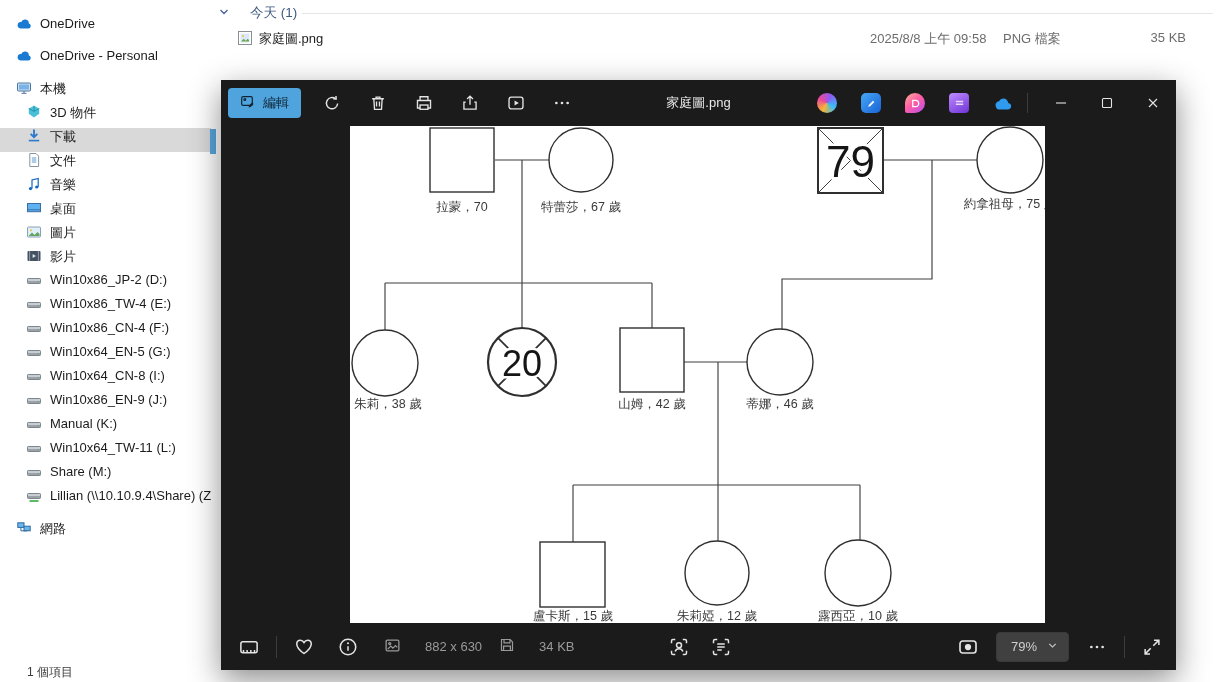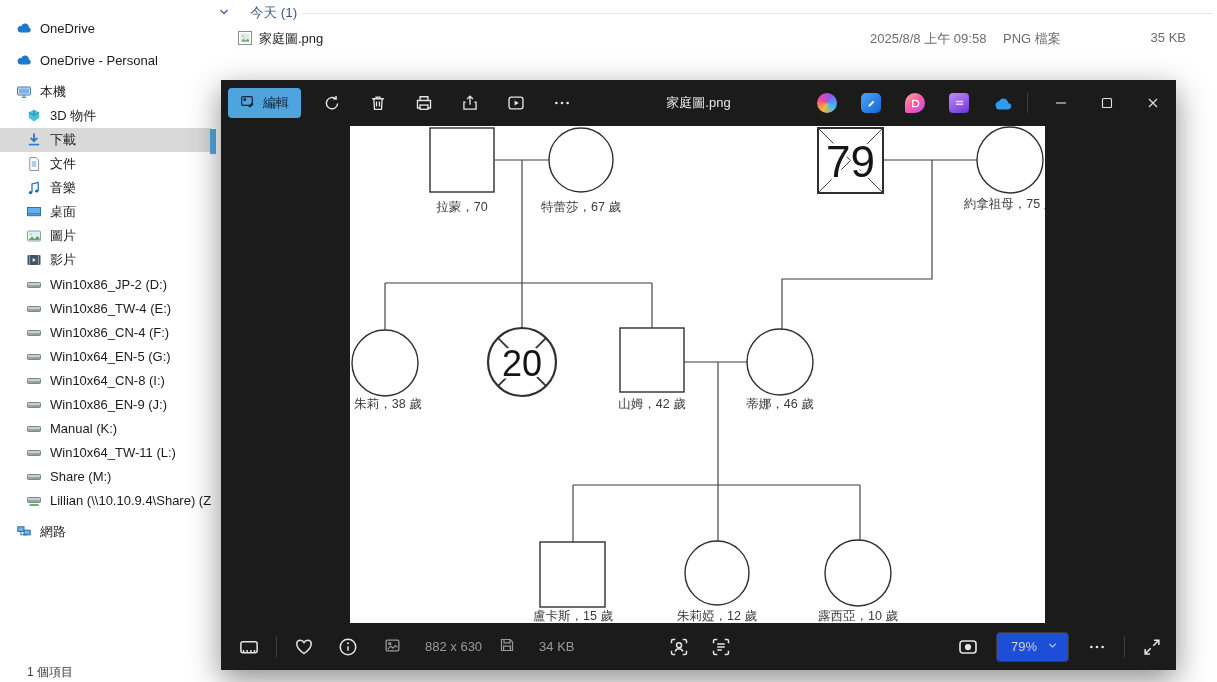--- a/index.html
+++ b/index.html
@@ -2,21 +2,21 @@
 <html><head>
 <meta charset="utf-8">
 <style>
   html,body{margin:0;padding:0;}
   body{width:1217px;height:682px;overflow:hidden;background:#fff;
        font-family:"Liberation Sans",sans-serif;-webkit-font-smoothing:antialiased;}
   .screen{position:relative;width:1217px;height:682px;background:#fff;}
 
   
   .sidebar{position:absolute;left:0;top:0;width:211px;height:660px;overflow:hidden;background:#fff;}
-  .srow{display:flex;align-items:center;height:24px;padding-left:16px;font-size:13px;color:#1b1b1b;white-space:nowrap;cursor:default;}
+  .srow{display:flex;align-items:flex-start;height:24px;padding-left:16px;font-size:13px;color:#1b1b1b;white-space:nowrap;cursor:default;}
   .srow.d1{padding-left:26px;}
   .srow.gap{margin-top:8px;}
   .srow.gapl{margin-top:11px;}
   .srow.partial{margin-top:-19px;}
   .srow.sel{background:#d9d9d9;}
   .sicon{width:16px;height:16px;margin-right:8px;flex:0 0 16px;display:inline-flex;}
   .sicon svg{width:16px;height:16px;}
   .scroll-thumb{position:absolute;left:210px;top:129px;width:6px;height:25px;background:#57a8e0;}
 
   .group-header{position:absolute;left:218px;top:4px;display:flex;align-items:center;gap:20px;
@@ -58,21 +58,21 @@
   .canvas svg{display:block;}
 
   .pbottom{position:absolute;left:0;top:543px;width:100%;height:47px;}
   .pb-left{position:absolute;left:14px;top:0;height:47px;display:flex;align-items:center;}
   .pb-ic{width:28px;height:28px;display:flex;align-items:center;justify-content:center;background:transparent;border:none;border-radius:4px;cursor:pointer;padding:0;}
   .pb-div{width:1px;height:22px;background:#3d3d3d;margin:0 13px;}
   .pb-meta{display:flex;align-items:center;gap:24px;margin-left:22px;color:#9a9a9a;font-size:13px;}
   .pb-mid{position:absolute;left:444px;top:0;height:47px;display:flex;align-items:center;gap:14px;}
   .pb-right{position:absolute;right:10px;top:0;height:47px;display:flex;align-items:center;}
   .zoom-btn{display:flex;align-items:center;gap:10px;height:30px;padding:0 10px 0 14px;margin-left:14px;
-            background:#1d4ed8;border:1px solid #3a3a3a;border-radius:4px;color:#cfcfcf;font-size:13px;font-family:inherit;cursor:pointer;}
+            background:#404040;border:1px solid #3a3a3a;border-radius:4px;color:#cfcfcf;font-size:13px;font-family:inherit;cursor:pointer;}
 </style>
 </head>
 <body>
 
 <div class="screen">
 
   <aside class="sidebar" id="sidebar">
       <div class="srow d0 partial">
         <span class="sicon">
           <svg viewBox="0 0 16 16">

